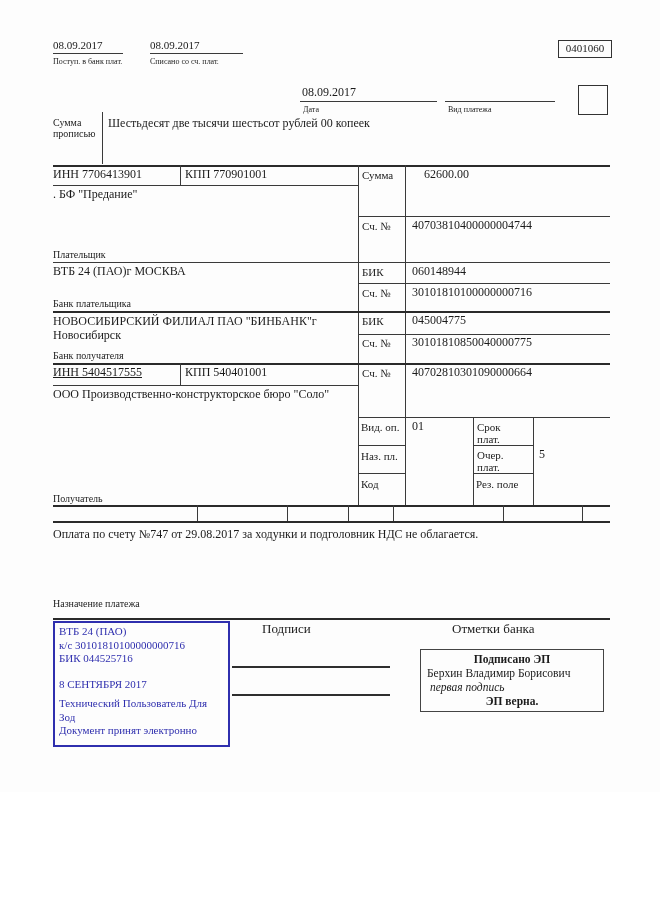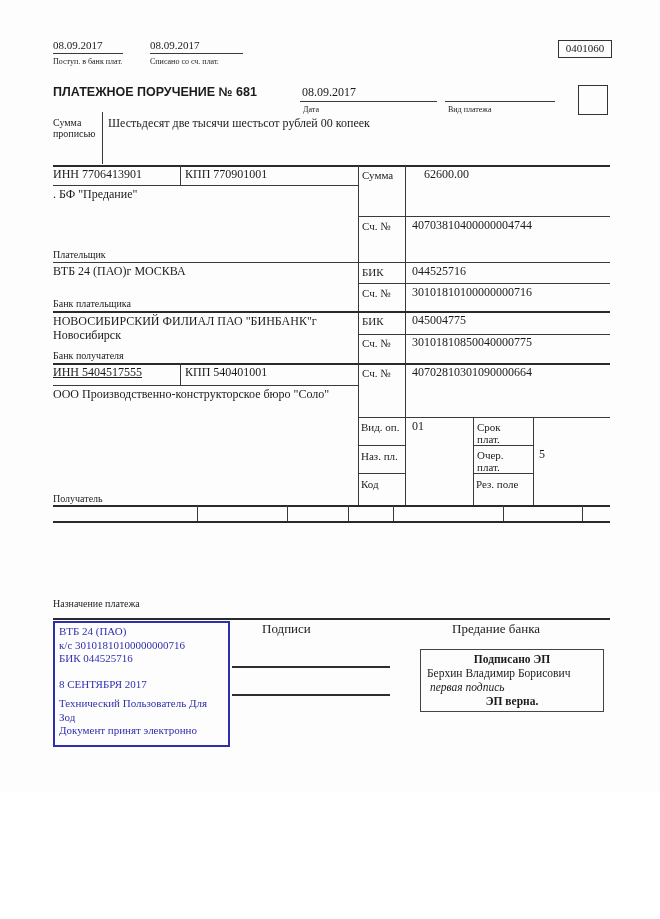--- a/index.html
+++ b/index.html
@@ -35,21 +35,20 @@
   <div class="t tiny" style="left:53px;top:57px;">Поступ. в банк плат.</div>
 
   <div class="t" style="left:150px;top:39px;font-size:11px;">08.09.2017</div>
   <div class="hl" style="left:150px;top:53px;width:93px;"></div>
   <div class="t tiny" style="left:150px;top:57px;">Списано со сч. плат.</div>
 
   <div class="box" style="left:558px;top:40px;width:54px;height:18px;">
     <div class="center" style="font-size:11px;line-height:15px;">0401060</div>
   </div>
 
-  <div class="t title" style="left:53px;top:86px;">ПЛАТЕЖНОЕ ПОРУЧЕНИЕ № 681</div>
   <div class="t" style="left:302px;top:86px;">08.09.2017</div>
   <div class="hl" style="left:300px;top:101px;width:137px;"></div>
   <div class="t tiny" style="left:303px;top:105px;">Дата</div>
   <div class="hl" style="left:445px;top:101px;width:110px;"></div>
   <div class="t tiny" style="left:448px;top:105px;">Вид платежа</div>
   <div class="box" style="left:578px;top:85px;width:30px;height:30px;"></div>
 
   <div class="vl" style="left:102px;top:112px;height:52px;"></div>
   <div class="t sec wrap" style="left:53px;top:117px;width:44px;">Сумма прописью</div>
   <div class="t" style="left:108px;top:117px;">Шестьдесят две тысячи шестьсот рублей 00 копеек</div>
@@ -88,21 +87,21 @@
   <div class="t" style="left:185px;top:168px;">КПП 770901001</div>
   <div class="t lab" style="left:362px;top:169px;">Сумма</div>
   <div class="t" style="left:412px;top:168px;margin-left:12px;">62600.00</div>
   <div class="t" style="left:53px;top:188px;">. БФ "Предание"</div>
   <div class="t lab" style="left:362px;top:220px;">Сч. №</div>
   <div class="t" style="left:412px;top:219px;">40703810400000004744</div>
   <div class="t sec" style="left:53px;top:249px;">Плательщик</div>
 
   <div class="t" style="left:53px;top:265px;">ВТБ 24 (ПАО)г МОСКВА</div>
   <div class="t lab" style="left:362px;top:266px;">БИК</div>
-  <div class="t" style="left:412px;top:265px;">044525716</div>
+  <div class="t" style="left:412px;top:265px;">060148944</div>
   <div class="t lab" style="left:362px;top:287px;">Сч. №</div>
   <div class="t" style="left:412px;top:286px;">30101810100000000716</div>
   <div class="t sec" style="left:53px;top:298px;">Банк плательщика</div>
 
   <div class="t wrap" style="left:53px;top:314px;width:280px;line-height:14px;">НОВОСИБИРСКИЙ ФИЛИАЛ ПАО "БИНБАНК"г Новосибирск</div>
   <div class="t lab" style="left:362px;top:315px;">БИК</div>
   <div class="t" style="left:412px;top:314px;">045004775</div>
   <div class="t lab" style="left:362px;top:337px;">Сч. №</div>
   <div class="t" style="left:412px;top:336px;">30101810850040000775</div>
   <div class="t sec" style="left:53px;top:350px;">Банк получателя</div>
@@ -116,34 +115,35 @@
   <div class="t lab" style="left:361px;top:421px;">Вид. оп.</div>
   <div class="t" style="left:412px;top:420px;">01</div>
   <div class="t lab wrap" style="left:477px;top:421px;width:40px;">Срок плат.</div>
   <div class="t lab" style="left:361px;top:434px;margin-top:16px;">Наз. пл.</div>
   <div class="t lab wrap" style="left:477px;top:449px;width:42px;">Очер. плат.</div>
   <div class="t" style="left:539px;top:448px;">5</div>
   <div class="t lab" style="left:361px;top:478px;">Код</div>
   <div class="t lab" style="left:476px;top:478px;">Рез. поле</div>
   <div class="t sec" style="left:53px;top:493px;">Получатель</div>
 
+  <div class="t" style="left:53px;top:528px;">Оплата по счету №747 от 29.08.2017 за ходунки и подголовник НДС не облагается.</div>
   <div class="t sec" style="left:53px;top:598px;">Назначение платежа</div>
   <div class="hl2" style="left:53px;top:618px;width:557px;"></div>
 
   <div class="stamp">
     <div>ВТБ 24 (ПАО)</div>
     <div>к/с 30101810100000000716</div>
     <div>БИК 044525716</div>
     <div style="margin-top:12px;">8 СЕНТЯБРЯ 2017</div>
     <div style="margin-top:6px;">Технический Пользователь Для Зод</div>
     <div>Документ принят электронно</div>
   </div>
 
   <div class="t" style="left:262px;top:622px;font-size:13px;">Подписи</div>
-  <div class="t" style="left:452px;top:622px;font-size:13px;">Предание банка</div>
+  <div class="t" style="left:452px;top:622px;font-size:13px;">Отметки банка</div>
 
   <div class="sig" style="left:232px;top:666px;width:158px;"></div>
   <div class="sig" style="left:232px;top:694px;width:158px;"></div>
 
   <div class="esign">
     <div class="center bold">Подписано ЭП</div>
     <div>Берхин Владимир Борисович</div>
     <div class="ital" style="padding-left:3px;">первая подпись</div>
     <div class="center bold">ЭП верна.</div>
   </div>

